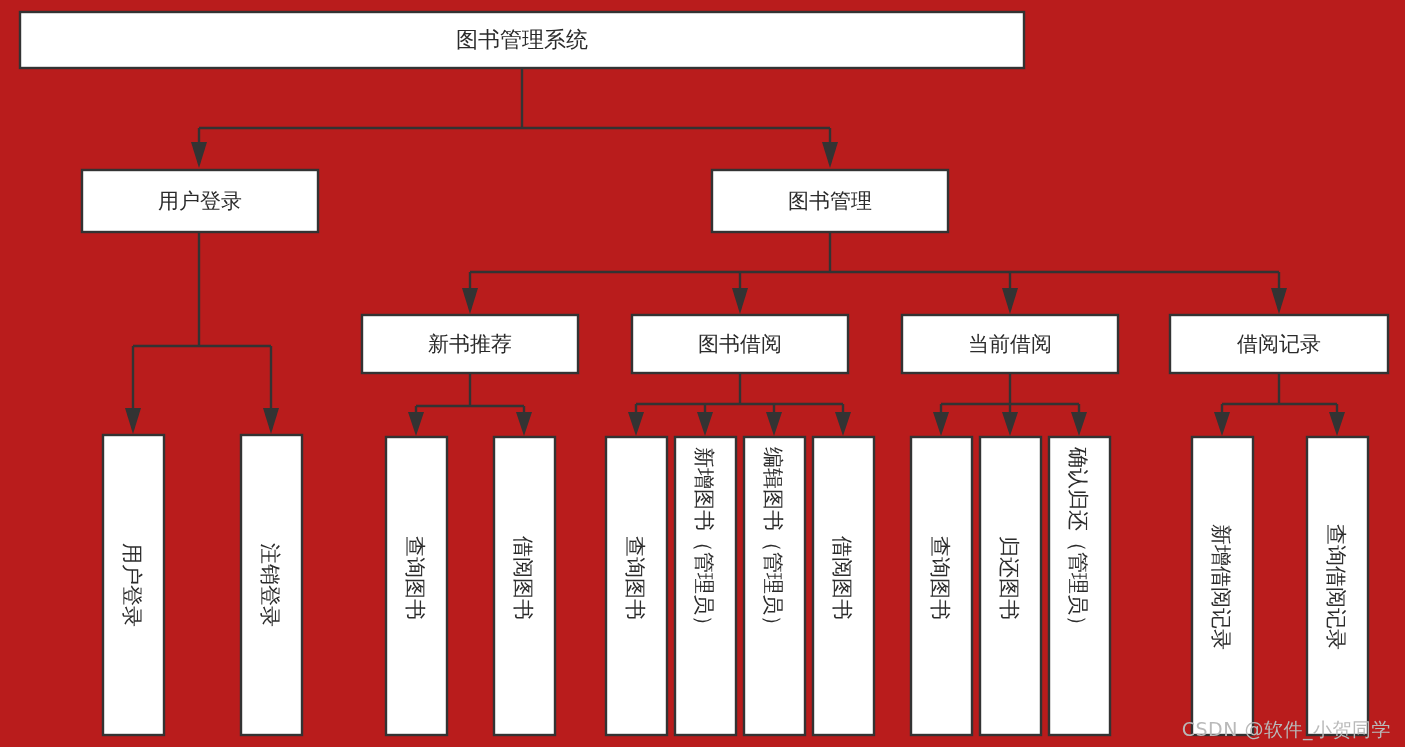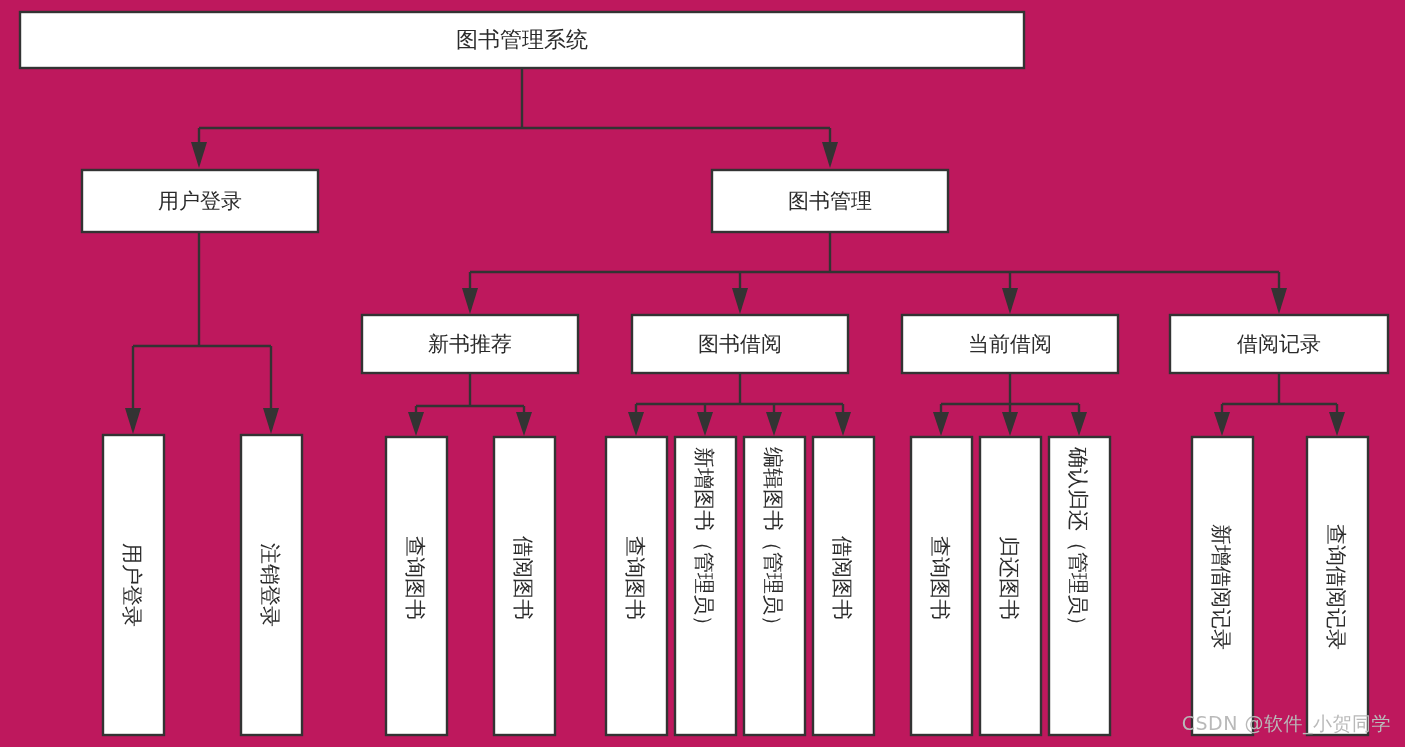--- a/index.html
+++ b/index.html
@@ -8,21 +8,21 @@
     padding: 0;
     background: #ffffff;
   }
   body {
     font-family: "DejaVu Sans", "Liberation Sans", sans-serif;
   }
   #diagram-root {
     position: relative;
     width: 1405px;
     height: 747px;
-    background: #be185d;
+    background: #b91c1c;
     overflow: hidden;
   }
   svg#flow {
     position: absolute;
     left: 0;
     top: 0;
     width: 1405px;
     height: 747px;
     display: block;
   }
@@ -53,21 +53,21 @@
   }
   .vert-label {
     fill: #2b2b2b;
     font-family: "DejaVu Sans", "Liberation Sans", sans-serif;
     font-size: 21px;
     text-anchor: middle;
   }
   .watermark {
     position: absolute;
     right: 14px;
-    bottom: 10px;
+    bottom: 4px;
     font-family: "DejaVu Sans", "Liberation Sans", sans-serif;
     font-size: 19px;
     color: #b9b9b9;
     white-space: nowrap;
     letter-spacing: 0.5px;
     pointer-events: none;
   }
 </style>
 </head>
 <body>

